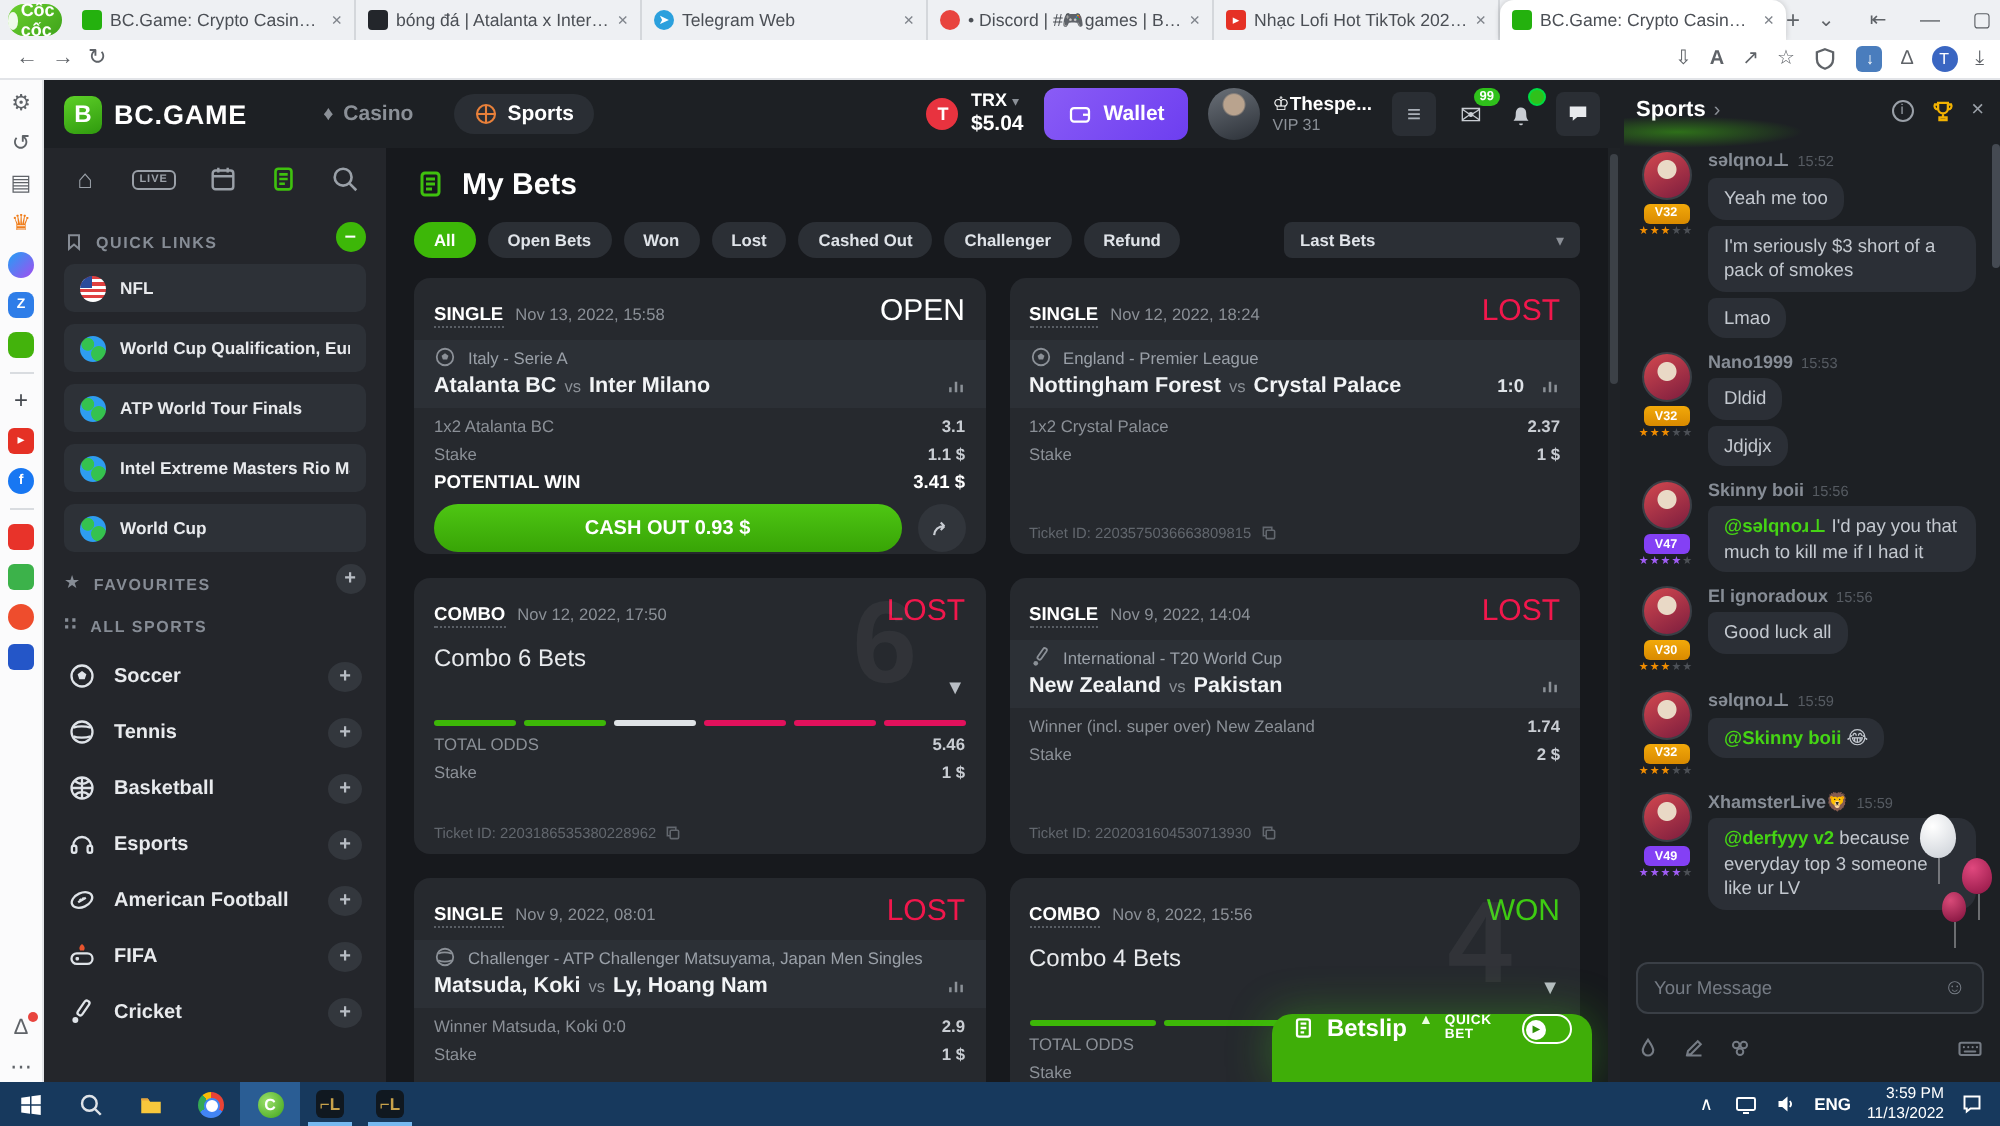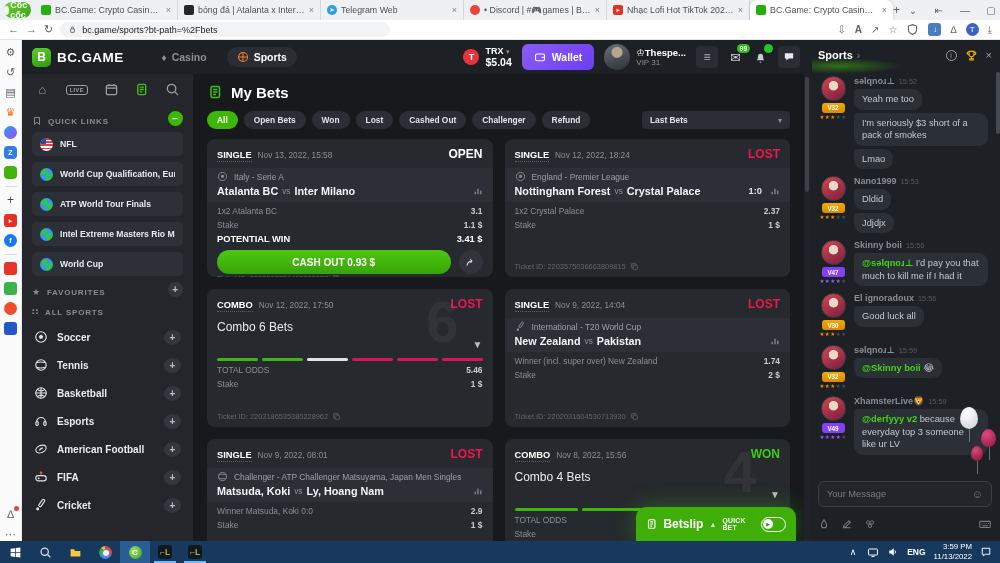--- a/index.html
+++ b/index.html
@@ -89,21 +89,21 @@
   .chips{display:flex;align-items:center;gap:6px;margin-top:10px}
   .chip{height:18px;border-radius:9px;padding:0 10px;display:flex;align-items:center;font-size:8.4px;font-weight:800;background:#2b2f35;color:#dfe3e8;white-space:nowrap}
   .chip.active{background:#3db708;color:#fff}
   .sortsel{margin-left:auto;width:148px;height:18px;background:#2b2f35;border-radius:4px;display:flex;align-items:center;justify-content:space-between;padding:0 8px;font-size:8.4px;font-weight:700;color:#dfe3e8}
   .sortsel .caret{color:#8b9097;font-size:8px}
   .grid{margin-top:10px;display:grid;grid-template-columns:1fr 1fr;gap:12px}
   .card{height:138px;background:#26292e;border-radius:8px;padding:8px 10px 6px;display:flex;flex-direction:column;position:relative;overflow:hidden}
   .chead{display:flex;align-items:baseline;gap:6px}
   .ctype{font-size:9.3px;font-weight:800;color:#fff;border-bottom:1px dotted #5a5f66;padding-bottom:1px}
   .cdate{font-size:8.3px;color:#8b9097}
-  .cstat{margin-left:auto;font-size:12px;font-weight:700}
+  .cstat{margin-left:auto;font-size:15px;font-weight:400}
   .cstat.open{color:#fff}.cstat.lost{color:#f1174c}.cstat.won{color:#3ecb12}
   .band{margin:6px -10px 0;background:#2c3036;padding:3px 10px 5px}
   .leaguerow{display:flex;align-items:center;gap:6px}
   .leaguerow .ic{width:11px;height:11px;color:#8b9097;flex:0 0 auto}
   .leaguetxt{font-size:8.4px;color:#9aa0a8;white-space:nowrap;overflow:hidden}
   .matchrow{margin-top:3px;display:flex;align-items:center}
   .team{font-size:10.8px;font-weight:700;color:#f2f4f6}
   .vs{font-size:8.3px;color:#8b9097;margin:0 4px}
   .score{margin-left:auto;font-size:9.3px;font-weight:700;color:#dfe3e8}
   .statbars{width:10px;height:10px;color:#8b9097;margin-left:8px;flex:0 0 auto}
@@ -116,21 +116,21 @@
   .sharebtn{width:24px;height:24px;border-radius:50%;background:#31353b;color:#c9cdd3;display:flex;align-items:center;justify-content:center}
   .sharebtn .ic{width:11px;height:11px}
   .ticket{margin-top:auto;display:flex;align-items:center;gap:4px;font-size:7.4px;color:#62676e}
   .ticket .ic{width:9px;height:9px;color:#62676e}
   .combotitle{margin-top:8px;font-size:12px;color:#e8eaed}
   .watermark{position:absolute;right:34px;top:4px;font-size:58px;font-weight:800;color:rgba(255,255,255,.05);line-height:1}
   .combocaret{position:absolute;right:10px;top:50px;color:#b8bdc4;font-size:10px}
   .segs{display:flex;gap:4px;margin-top:24px}
   .seg{flex:1;height:3px;border-radius:2px}
   .seg.win{background:#3db708}.seg.void{background:#dfe3e6}.seg.lose{background:#e2115c}
-  .betslip{position:absolute;right:8px;bottom:0;width:160px;height:34px;border-radius:10px 10px 0 0;background:#3fae08;box-shadow:0 0 22px rgba(70,200,25,.35);display:flex;align-items:center;gap:6px;padding:0 10px;z-index:5}
+  .betslip{position:absolute;right:8px;bottom:0;width:160px;height:34px;border-radius:10px 10px 0 0;background:#3fae08;box-shadow:0 0 22px rgba(70,200,25,.35);display:flex;gap:6px;padding:0 10px;z-index:5}
   .betslip .ic{width:14px;height:14px;color:#fff}
   .bslabel{font-size:12px;font-weight:800;color:#fff}
   .bscaret{font-size:7px;color:#eaffe0}
   .qb{margin-left:auto;font-size:6.8px;font-weight:800;color:#fff;letter-spacing:.3px}
   .toggle{width:30px;height:15px;border:1.5px solid #fff;border-radius:8px;position:relative}
   .knob{position:absolute;left:1px;top:50%;transform:translateY(-50%);width:10px;height:10px;border-radius:50%;background:#fff;display:flex;align-items:center;justify-content:center;color:#2f8f06;font-size:5px}
   .vscroll{position:absolute;right:190px;top:34px;bottom:0;width:6px;background:#1f2226}
   .vthumb{margin:3px 1px;height:115px;border-radius:2px;background:#3c4147}
   
   .chat{position:absolute;right:0;top:0;width:190px;bottom:0;background:#1d2024}
@@ -230,29 +230,20 @@
     <div>⇤</div>
     <div>—</div>
     <div>▢</div>
 
   </div>
 </div>
 <div class="addressbar">
   <span class="navg">←</span>
   <span class="navg">→</span>
   <span class="navg">↻</span>
-  <div class="urlpill">
-    <span class="lock ic">
-        <svg viewBox="0 0 16 16" fill="none" stroke="currentColor" stroke-width="1.6">
-          <rect x="4.5" y="7" width="7" height="6" rx="1"></rect>
-          <path d="M6 7V5.5a2 2 0 014 0V7"></path>
-        </svg>
-      </span>
-    <span class="url">bc.game/sports?bt-path=%2Fbets</span>
-  </div>
   <div class="abicons">
     <span>⇩</span>
     <span style="font-weight:bold">A</span>
     <span>↗</span>
     <span>☆</span>
     <span class="bx ic">
         <svg viewBox="0 0 16 16" fill="none" stroke="currentColor" stroke-width="1.4">
           <path d="M8 2l5 1.8V8c0 3-2 5-5 6-3-1-5-3-5-6V3.8z"></path>
         </svg>
       </span>

